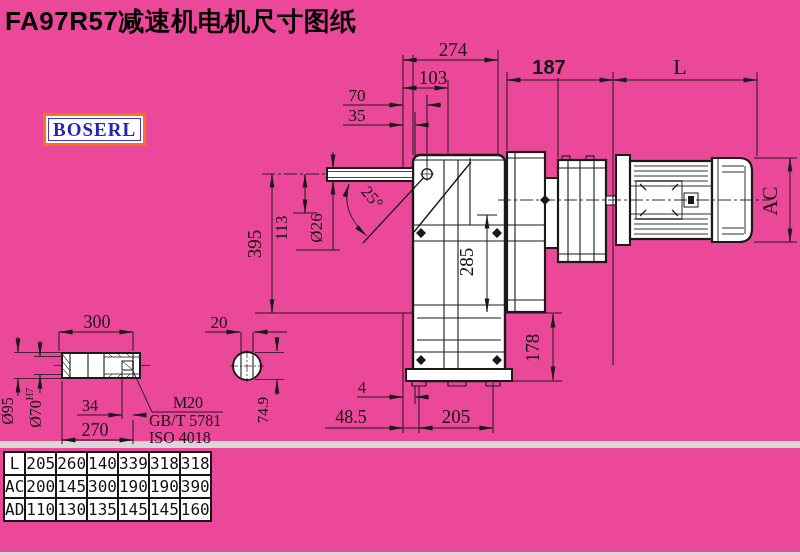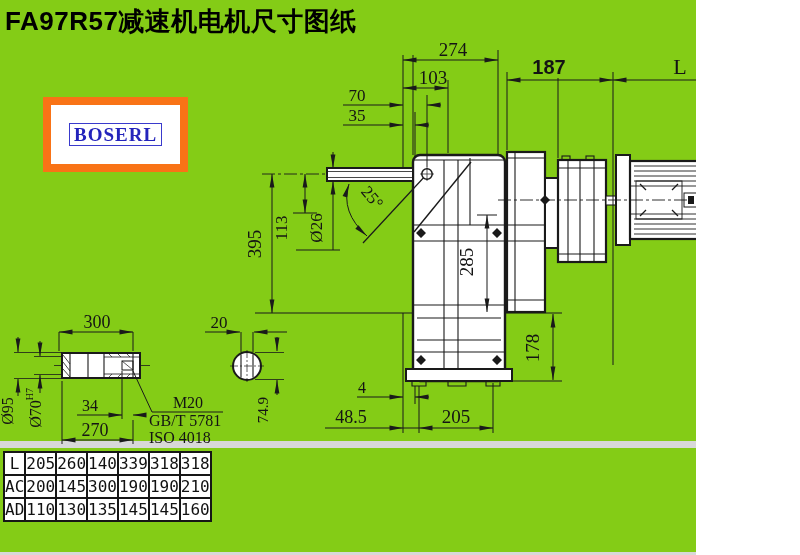--- a/index.html
+++ b/index.html
@@ -1,20 +1,20 @@
 <!DOCTYPE html>
 <html><head>
 <meta charset="utf-8">
 <style>
   html,body{margin:0;padding:0;background:#ffffff;}
-  .page{position:relative;width:696px;height:555px;background:#84cc16;overflow:hidden;
+  .page{position:relative;width:800px;height:555px;background:#ec4899;overflow:hidden;
         font-family:"Liberation Sans",sans-serif;}
   .page-title{position:absolute;left:5px;top:4px;font-size:26px;font-weight:bold;color:#000;
         letter-spacing:0.5px;white-space:nowrap;}
-  .logo-outer{position:absolute;left:43px;top:97px;border:8px solid #f97316;background:#fff;padding:18px;}
+  .logo-outer{position:absolute;left:43px;top:113px;border:3px solid #f97316;background:#fff;padding:2px;}
   .logo-inner{border:1px solid #3a3acc;padding:0 4px;}
   .logo-text{color:#2424bb;font-family:"Liberation Serif",serif;font-weight:bold;font-size:19px;
         letter-spacing:1px;line-height:21px;}
   svg{position:absolute;left:0;top:0;}
   svg text{fill:#141414;stroke:none;text-anchor:middle;}
   .d15{font:15px "Liberation Serif",serif}
   .d16{font:16px "Liberation Serif",serif}
   .d17{font:17px "Liberation Serif",serif}
   .d18{font:18px "Liberation Serif",serif}
   .d19{font:19px "Liberation Serif",serif}
@@ -259,21 +259,21 @@
         <td>318</td>
         <td>318</td>
       </tr>
       <tr class="drow">
         <td>AC</td>
         <td>200</td>
         <td>145</td>
         <td>300</td>
         <td>190</td>
         <td>190</td>
-        <td>210</td>
+        <td>390</td>
       </tr>
       <tr class="drow">
         <td>AD</td>
         <td>110</td>
         <td>130</td>
         <td>135</td>
         <td>145</td>
         <td>145</td>
         <td>160</td>
       </tr>

